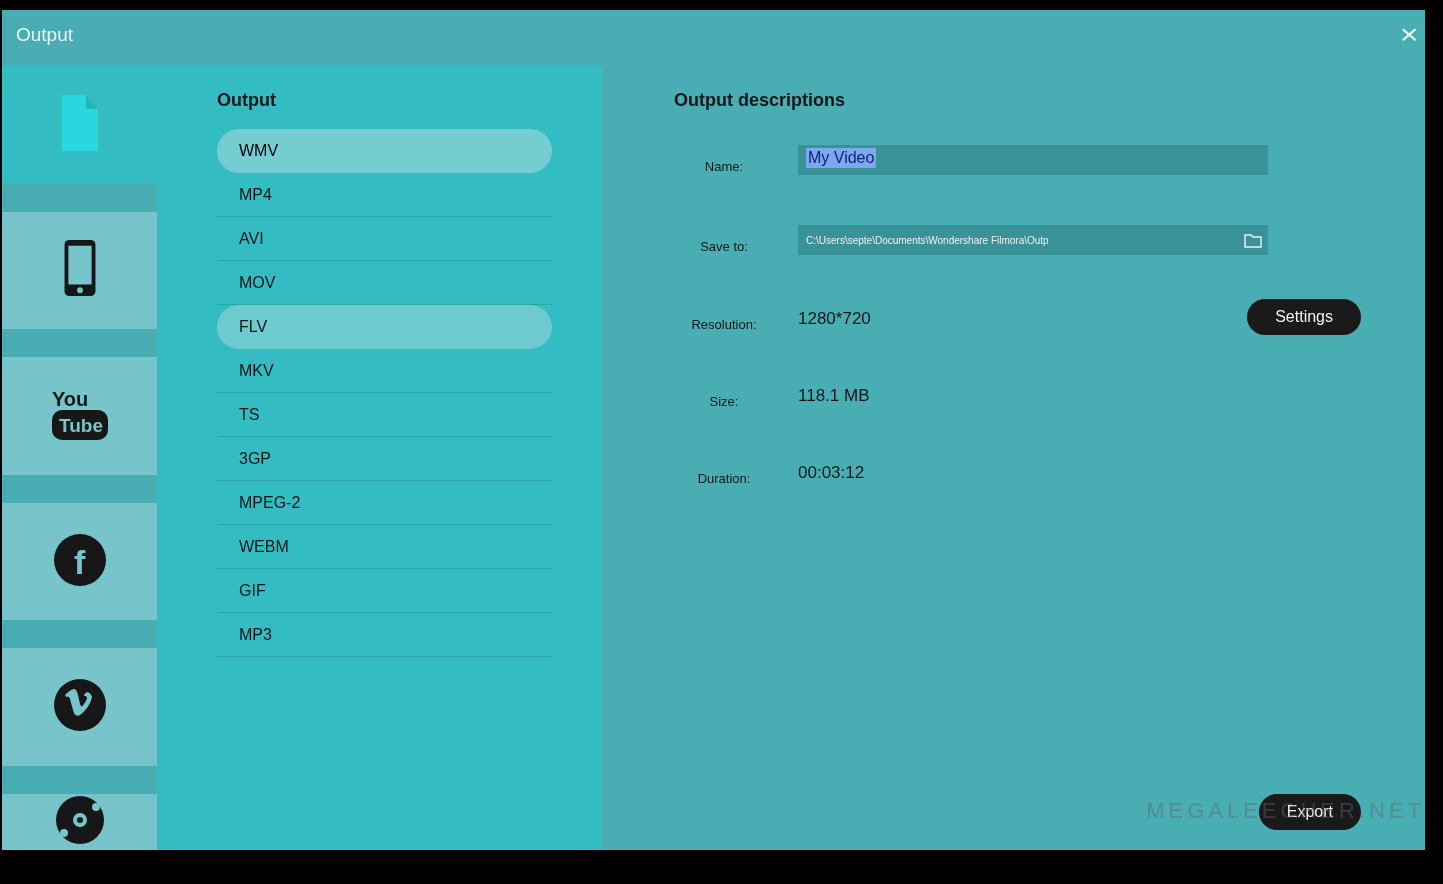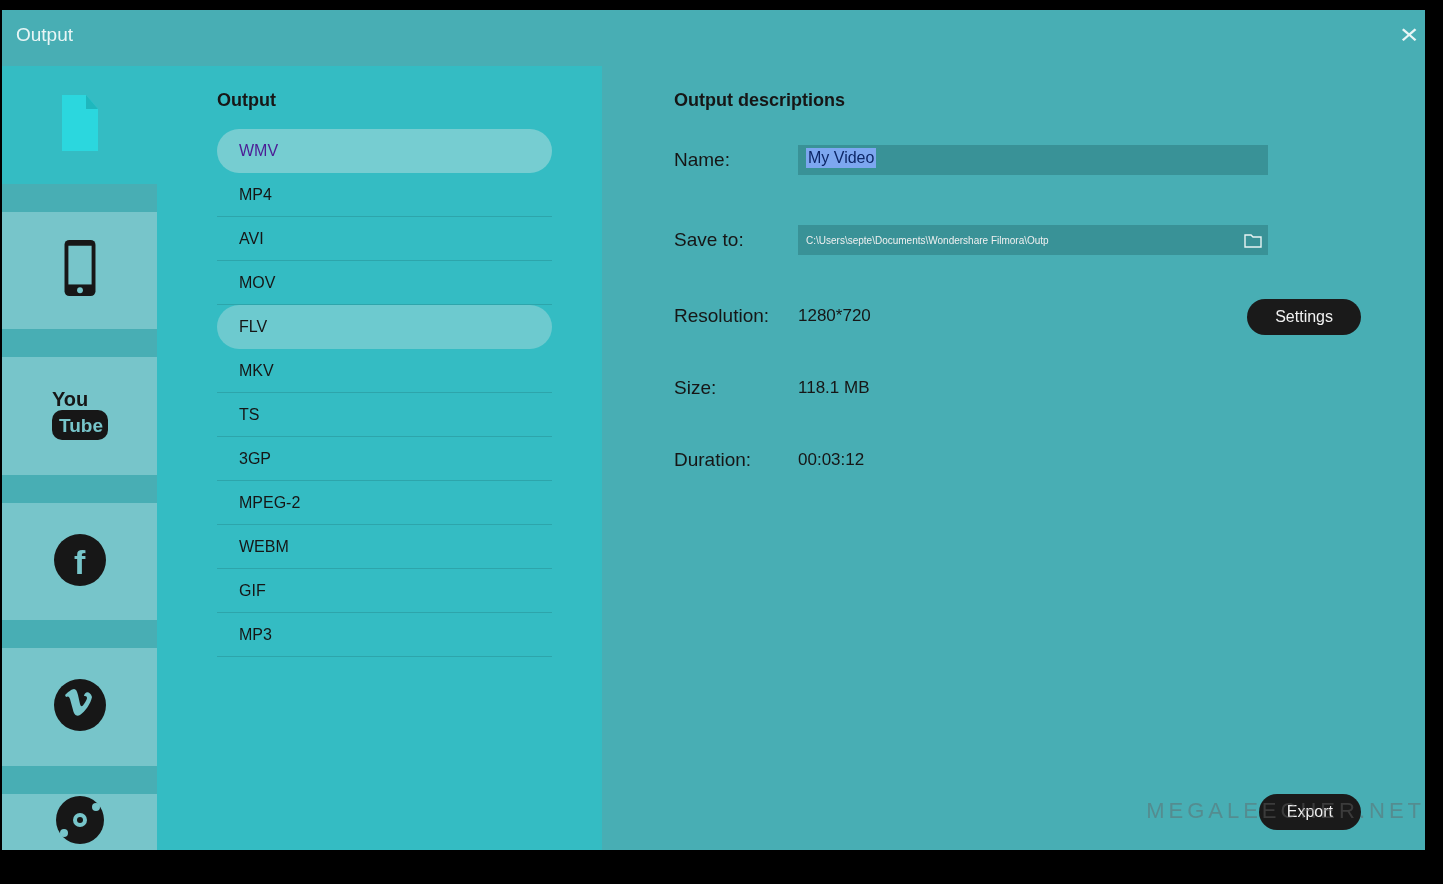--- a/index.html
+++ b/index.html
@@ -93,21 +93,21 @@
       height: 44px;
       line-height: 44px;
       padding-left: 22px;
       font-size: 16px;
       color: #161616;
       border-bottom: 1px solid rgba(0,0,0,0.12);
       cursor: pointer;
     }
     .format-list li.selected {
       background: #76cdd1;
-      color: #4c1d95;
+      color: #000000;
       border-radius: 22px;
       border-bottom: 1px solid transparent;
     }
     .format-list li.hover {
       background: #6dcacf;
       border-radius: 22px;
       border-bottom: 1px solid transparent;
     }
     .details-panel {
       flex: 1;
@@ -120,24 +120,25 @@
       font-size: 18px;
       margin-bottom: 34px;
     }
     .field-row {
       display: flex;
       align-items: center;
       margin-bottom: 50px;
     }
     .field-label {
       width: 100px;
-      text-align: left;
-      font-size: 19px;
+      text-align: center;
+      font-size: 13px;
       color: #161616;
       margin-right: 24px;
+      margin-top: 12px;
     }
     .field-val {
       font-size: 17px;
       color: #161616;
     }
     .name-input {
       width: 470px;
       height: 30px;
       border: none;
       background: #399297;

